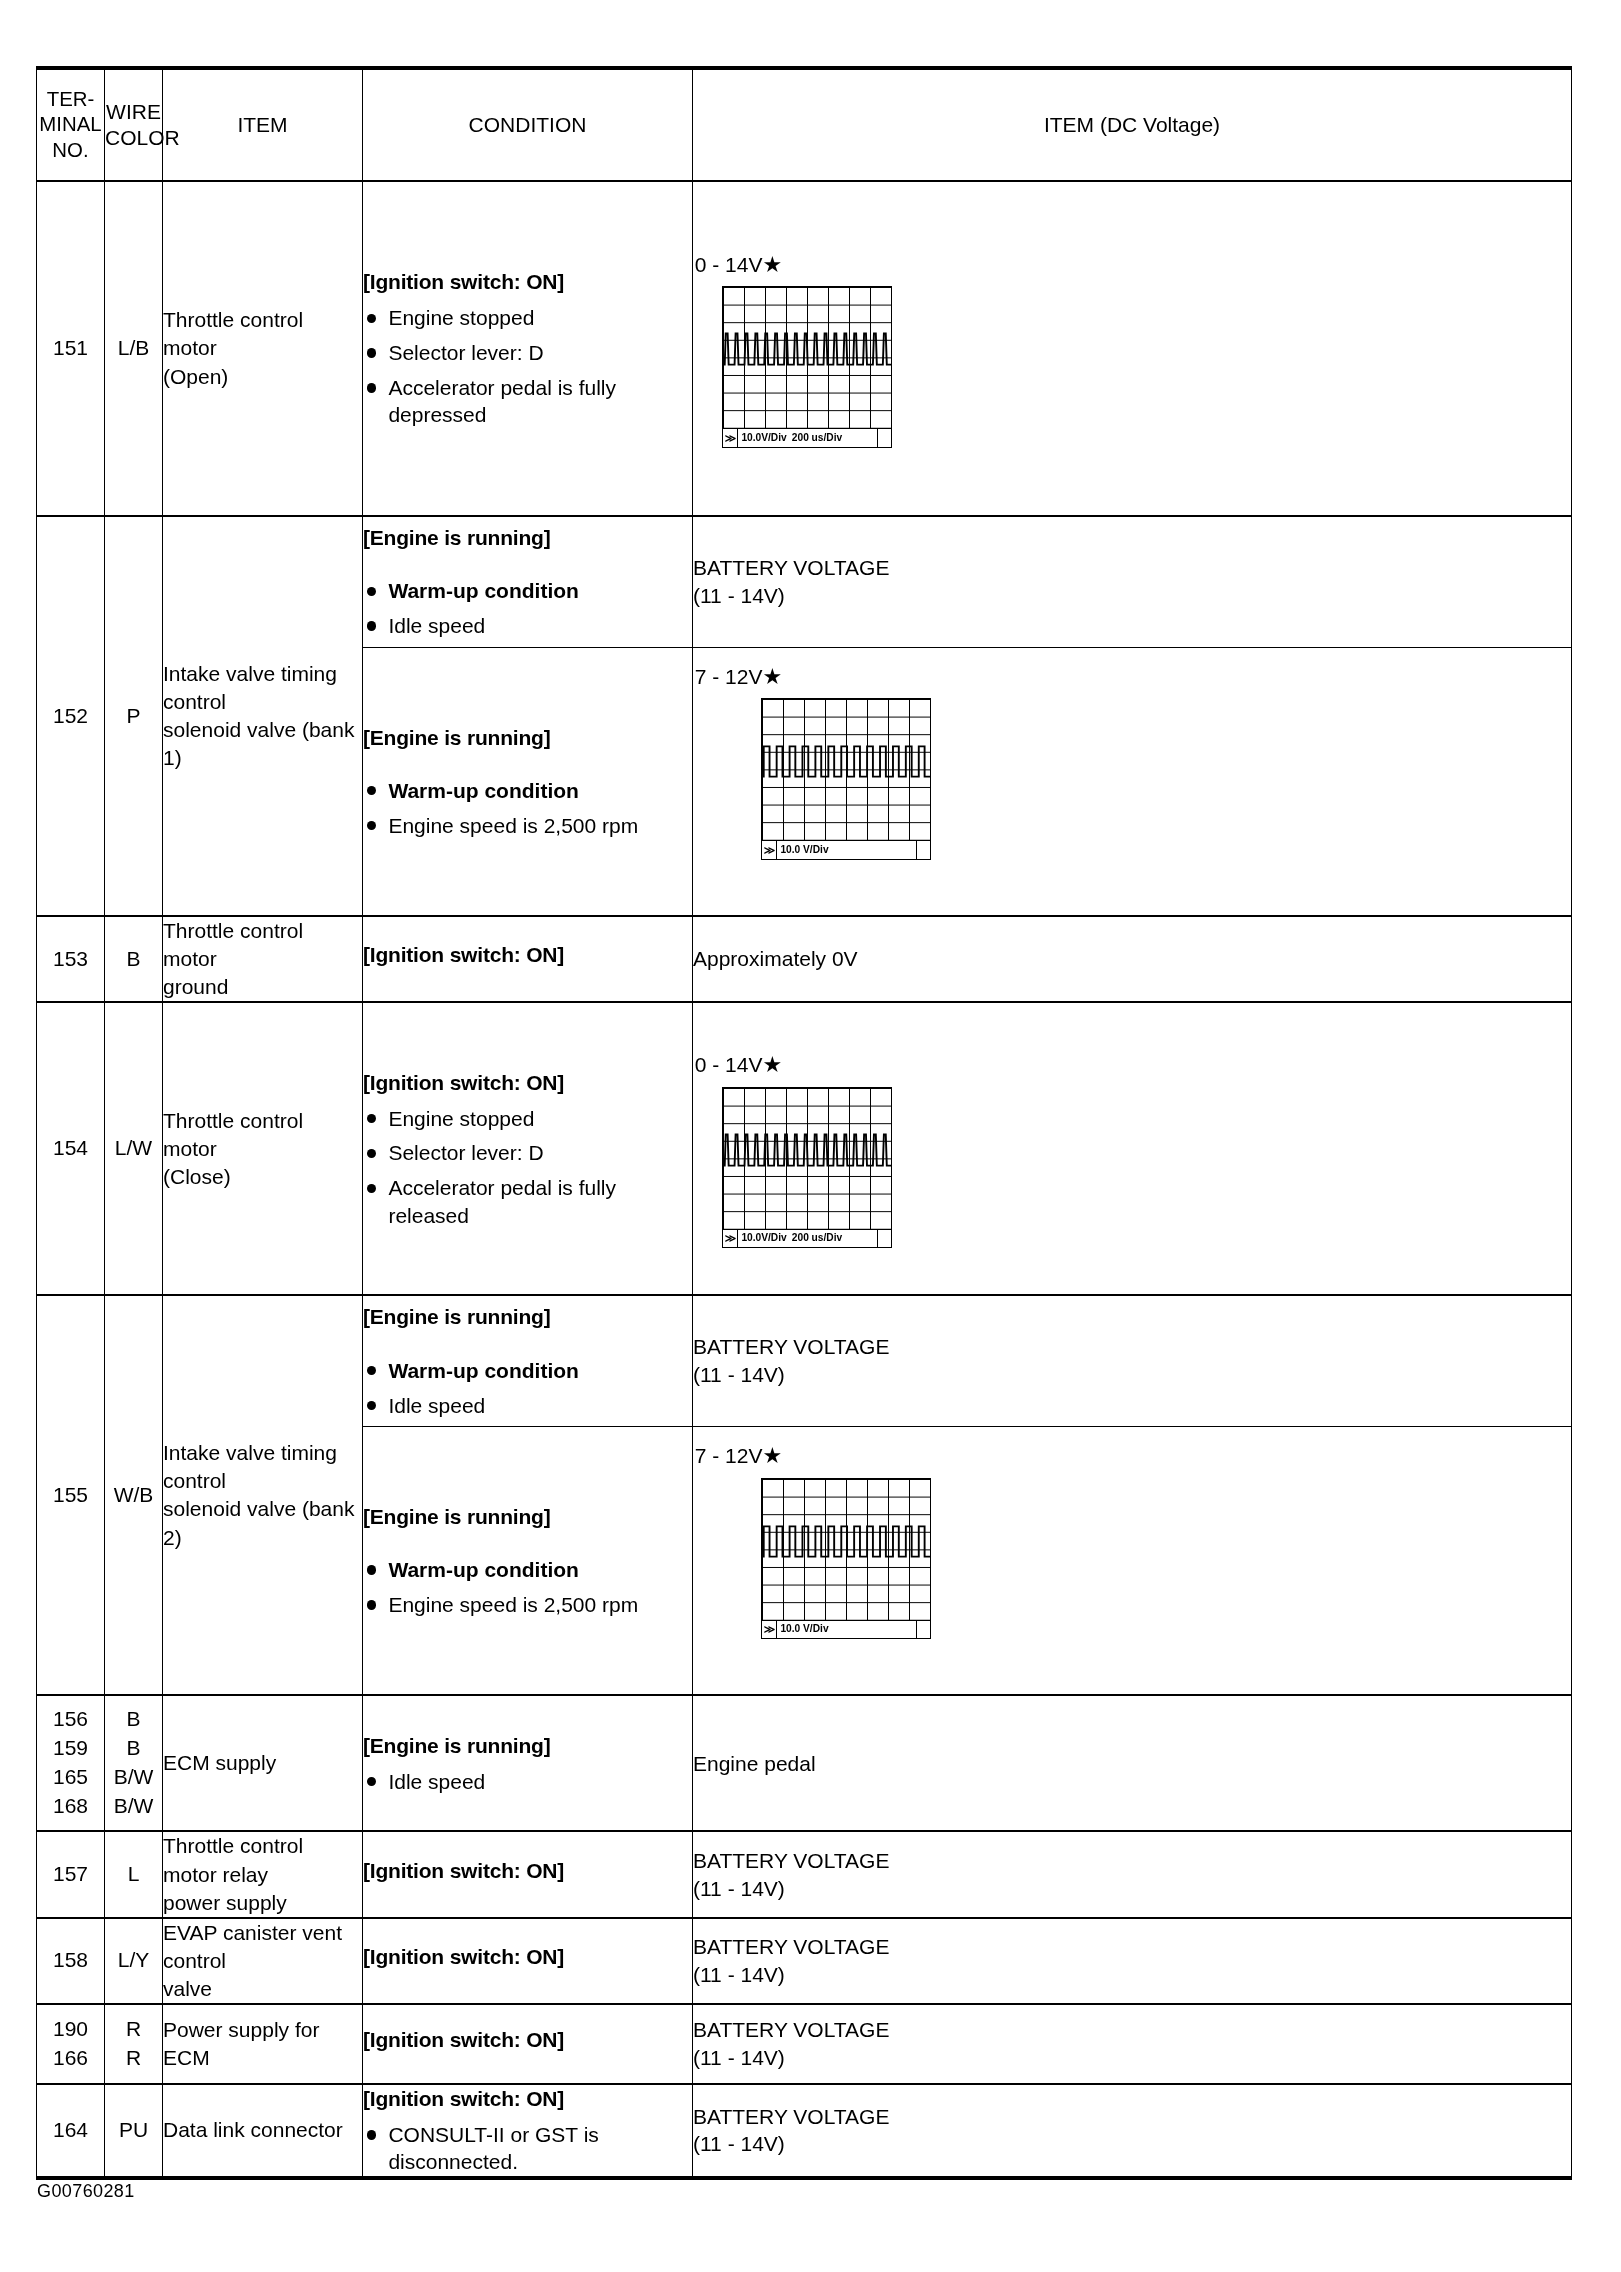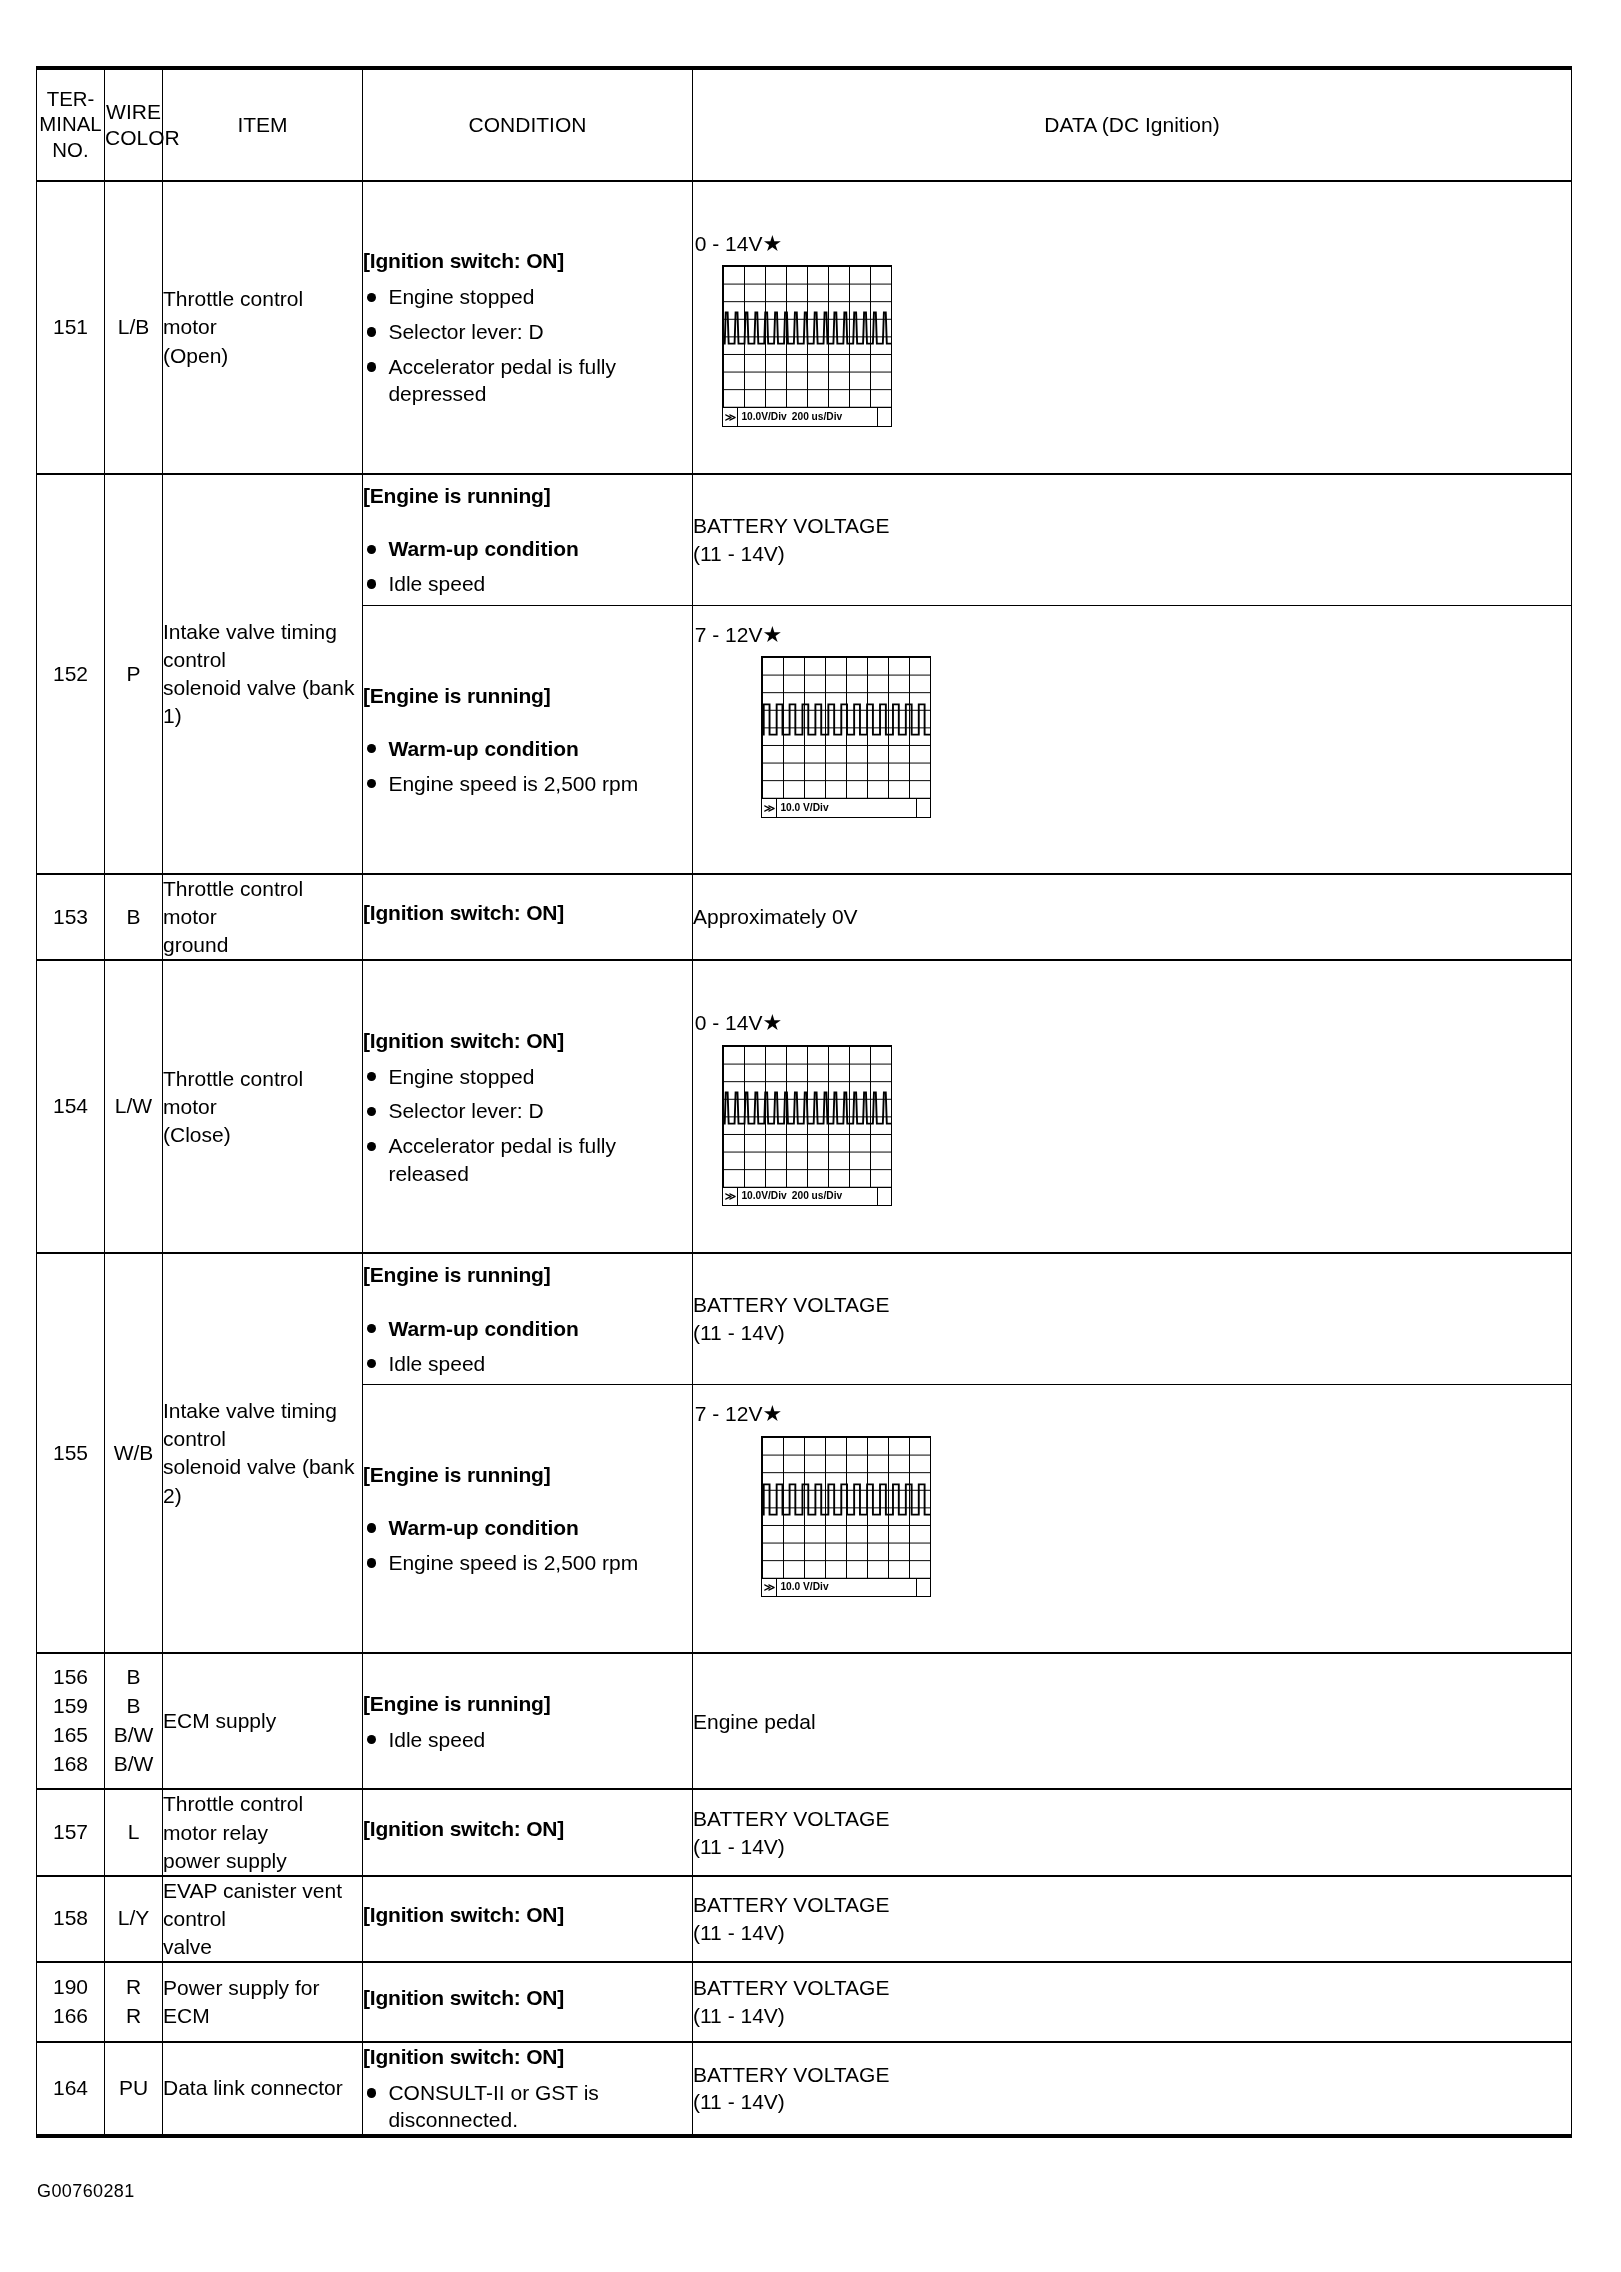--- a/index.html
+++ b/index.html
@@ -188,26 +188,26 @@
     </colgroup>
     <thead>
       <tr>
         <th class="h-term" style="white-space:pre-line">TER-
 MINAL
 NO.</th>
         <th style="white-space:pre-line">WIRE
 COLOR</th>
         <th>ITEM</th>
         <th>CONDITION</th>
-        <th>DATA (DC Ignition)</th>
+        <th>ITEM (DC Voltage)</th>
       </tr>
     </thead>
     <tbody id="tbody">
         <tr class="thickline">
-          <td class="term" style="height: 293px;">151</td>
+          <td class="term" style="height: 335px;">151</td>
           <td class="wire">L/B</td>
           <td class="item" style="white-space: pre-line;">Throttle control motor
 (Open)</td>
           <td class="cond">
             <div class="cond-wrap">
               <div class="cond-head">[Ignition switch: ON]</div>
               <ul class="bullets">
                 <li>Engine stopped</li>
                 <li>Selector lever: D</li>
                 <li>Accelerator pedal is fully depressed</li>

